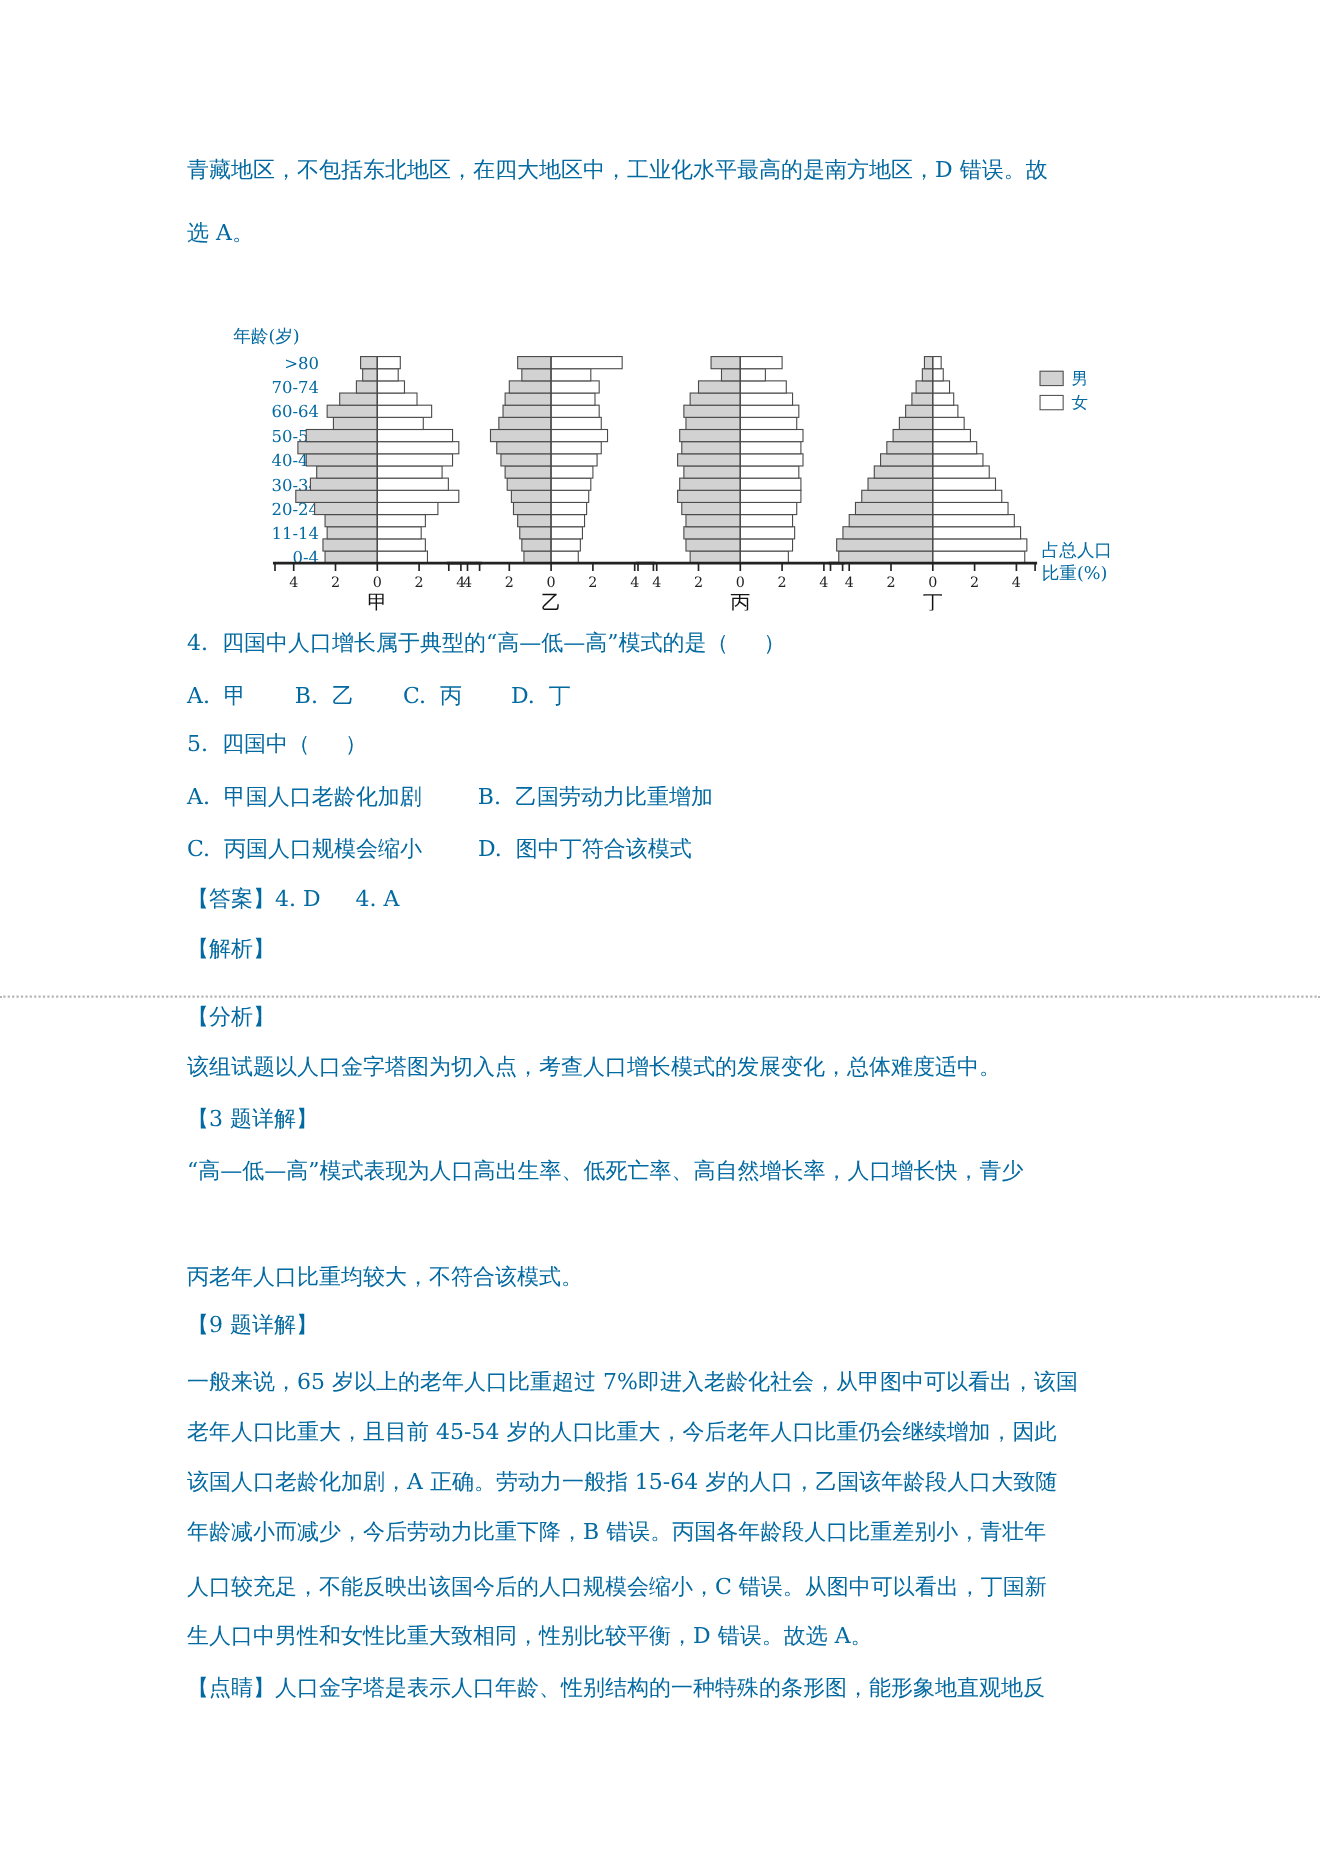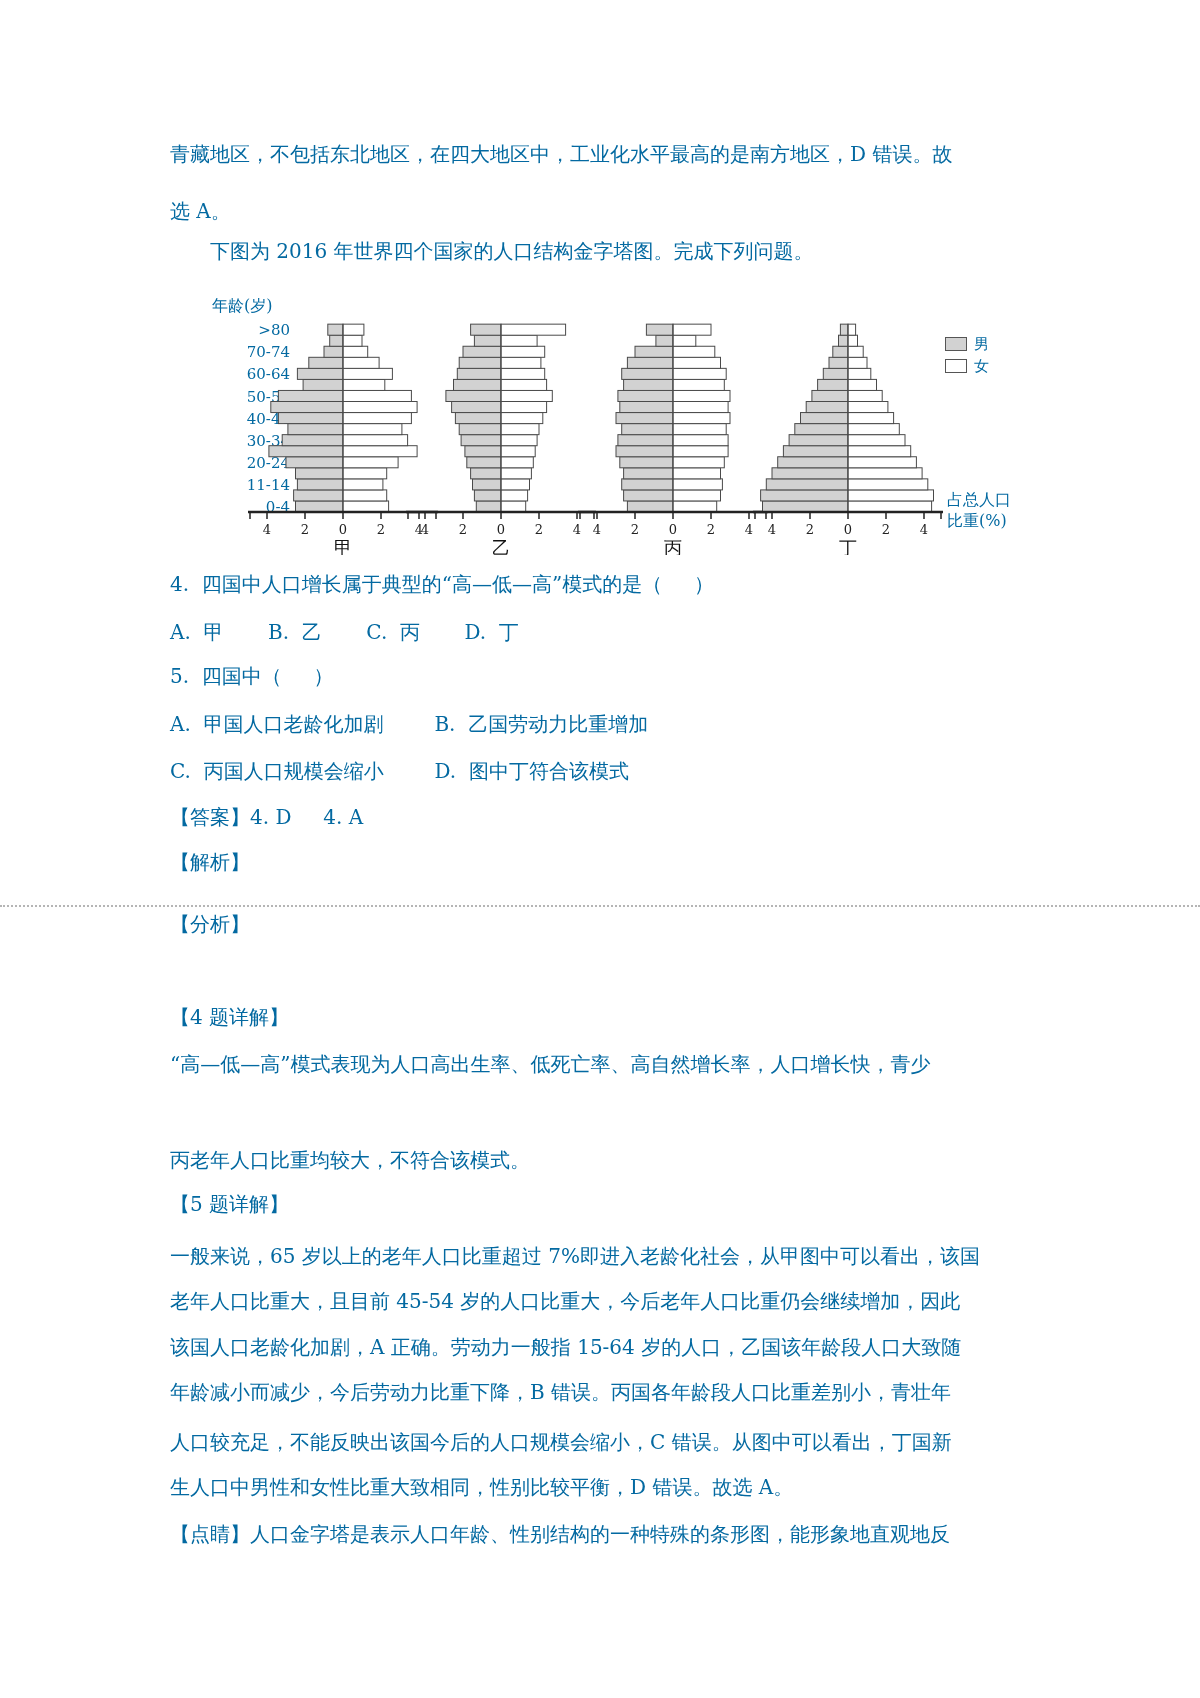--- a/index.html
+++ b/index.html
@@ -30,21 +30,20 @@
   .xu1{top:490px}.xu2{top:511px}
   svg text{font-family:"DejaVu Serif","Liberation Serif",serif;}
 </style>
 </head>
 <body>
 
 <div class="page">
 
   <div class="tl l-intro1">青藏地区，不包括东北地区，在四大地区中，工业化水平最高的是南方地区，D 错误。故</div>
   <div class="tl l-intro2">选 A。</div>
-  <div class="tl l-caption indent">下图为 2016 年世界四个国家的人口结构金字塔图。完成下列问题。</div>
 
   <div id="figure">
     <div class="axis-title">年龄(岁)</div>
     <div class="age-label al0">&gt;80</div>
     <div class="age-label al1">70-74</div>
     <div class="age-label al2">60-64</div>
     <div class="age-label al3">50-54</div>
     <div class="age-label al4">40-44</div>
     <div class="age-label al5">30-34</div>
     <div class="age-label al6">20-24</div>
@@ -274,24 +273,25 @@
   <div class="tl l-q4o">A.  甲       B.  乙       C.  丙       D.  丁</div>
   <div class="tl l-q5">5.  四国中（     ）</div>
   <div class="tl l-q5ab">A.  甲国人口老龄化加剧        B.  乙国劳动力比重增加</div>
   <div class="tl l-q5cd">C.  丙国人口规模会缩小        D.  图中丁符合该模式</div>
   <div class="tl l-ans">【答案】4. D     4. A</div>
   <div class="tl l-jiexi">【解析】</div>
 
   <div class="dotted-sep"></div>
 
   <div class="tl l-fenxi">【分析】</div>
-  <div class="tl l-d4">【4 题详解】</div>
+  <div class="tl l-fent">该组试题以人口金字塔图为切入点，考查人口增长模式的发展变化，总体难度适中。</div>
+  <div class="tl l-d4">【3 题详解】</div>
   <div class="tl l-d4a">“高—低—高”模式表现为人口高出生率、低死亡率、高自然增长率，人口增长快，青少</div>
   <div class="tl l-d4c">丙老年人口比重均较大，不符合该模式。</div>
-  <div class="tl l-d5">【5 题详解】</div>
+  <div class="tl l-d5">【9 题详解】</div>
   <div class="tl l-d5a">一般来说，65 岁以上的老年人口比重超过 7%即进入老龄化社会，从甲图中可以看出，该国</div>
   <div class="tl l-d5b">老年人口比重大，且目前 45-54 岁的人口比重大，今后老年人口比重仍会继续增加，因此</div>
   <div class="tl l-d5c">该国人口老龄化加剧，A 正确。劳动力一般指 15-64 岁的人口，乙国该年龄段人口大致随</div>
   <div class="tl l-d5d">年龄减小而减少，今后劳动力比重下降，B 错误。丙国各年龄段人口比重差别小，青壮年</div>
   <div class="tl l-d5e">人口较充足，不能反映出该国今后的人口规模会缩小，C 错误。从图中可以看出，丁国新</div>
   <div class="tl l-d5f">生人口中男性和女性比重大致相同，性别比较平衡，D 错误。故选 A。</div>
   <div class="tl l-dj">【点睛】人口金字塔是表示人口年龄、性别结构的一种特殊的条形图，能形象地直观地反</div>
 
 </div>
 

